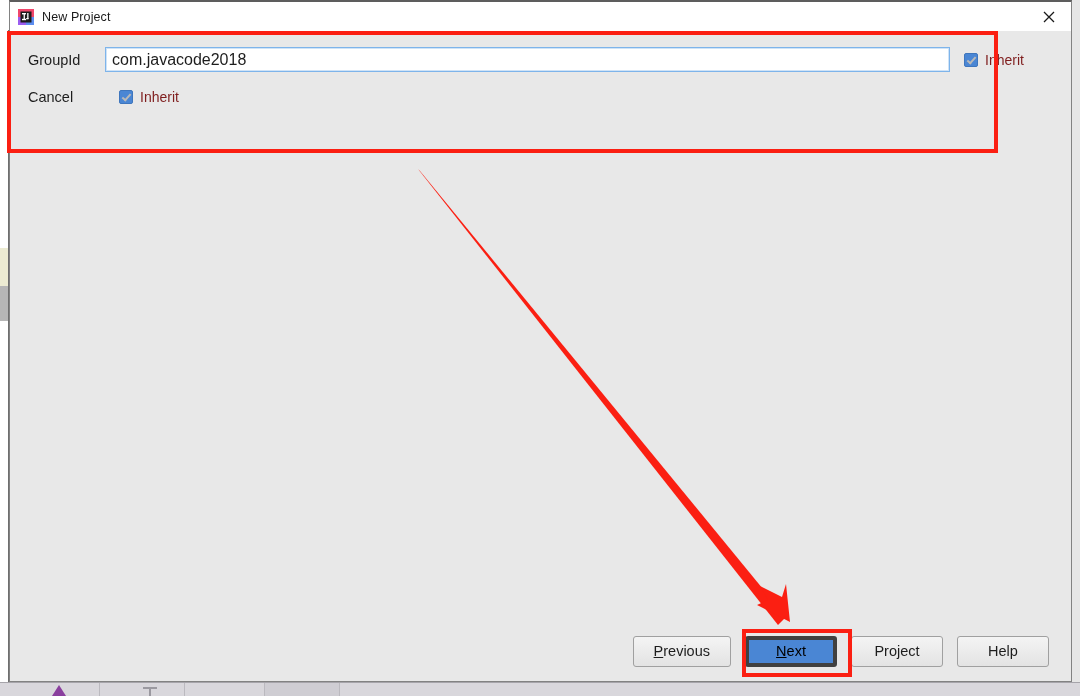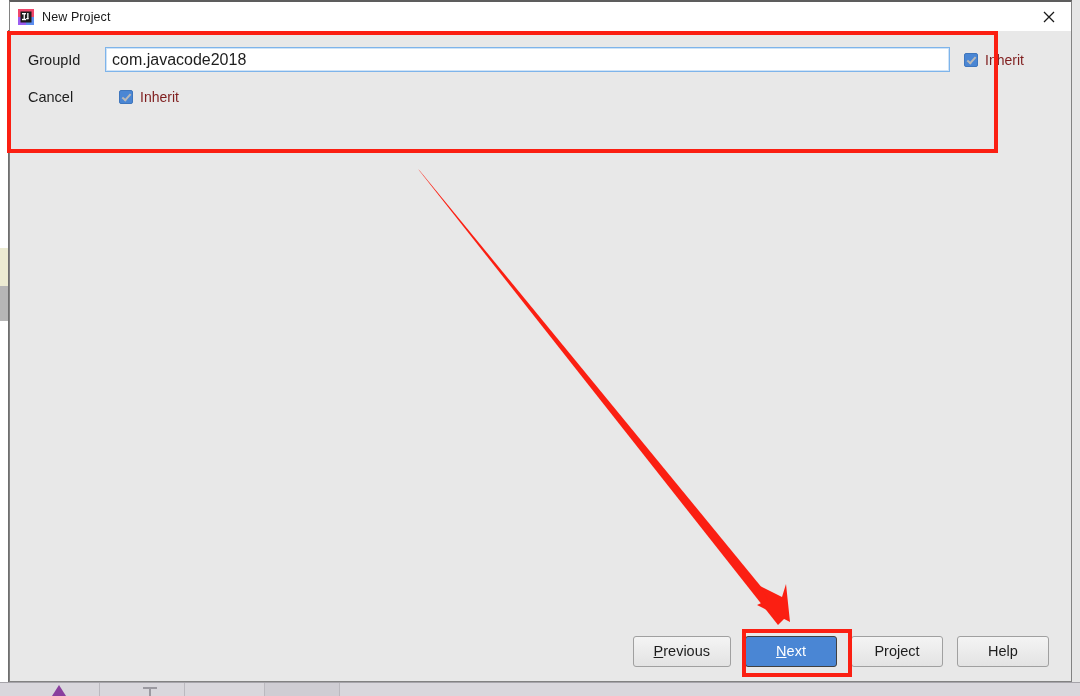--- a/index.html
+++ b/index.html
@@ -225,22 +225,22 @@
     border: 1px solid #a0a0a0;
     border-radius: 3px;
     font-family: "Liberation Sans", sans-serif;
     font-size: 14.5px;
     color: #1d1d1d;
     cursor: pointer;
     padding: 0 20px;
   }
   .dlg-button.primary {
     background: #4a86d4;
-    border: 1px solid #404040;
-    color: #ffffff;
+    border: 4px solid #404040;
+    color: #000000;
   }
   .mnemonic { text-decoration: underline; }
 
   
   .annot-rect {
     position: absolute;
     border: 4px solid #fb1f12;
     box-sizing: border-box;
     pointer-events: none;
     z-index: 40;

